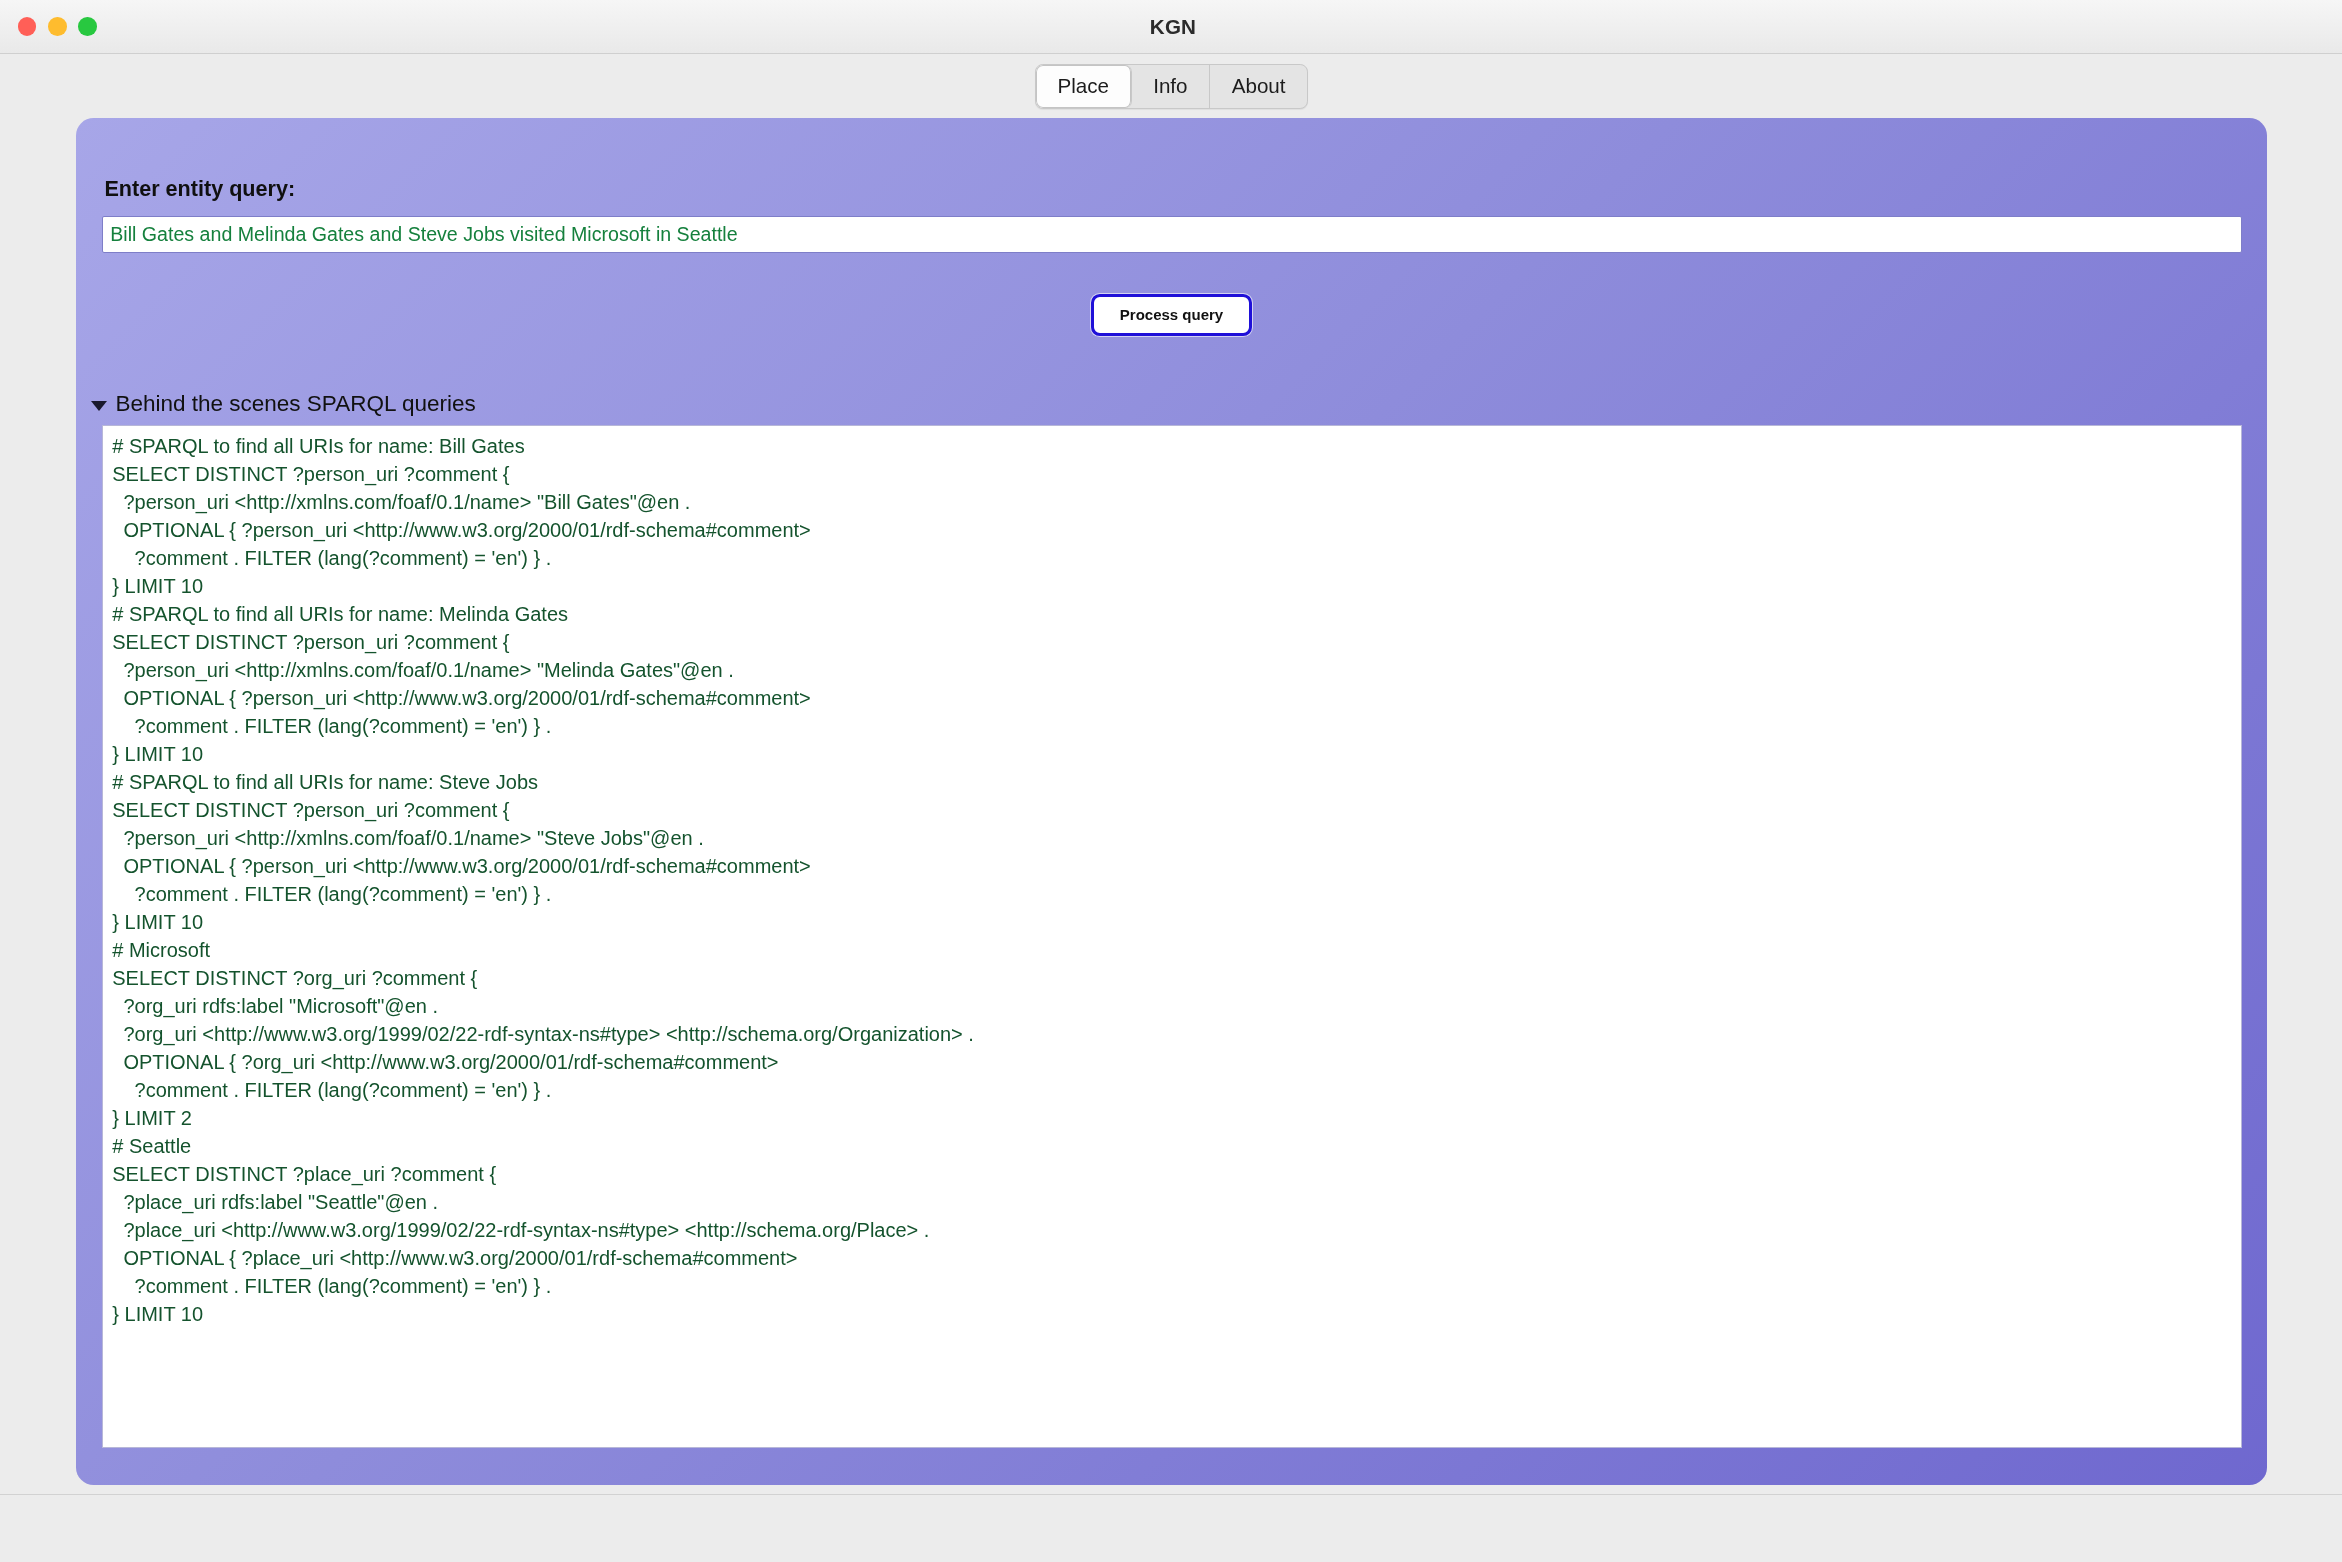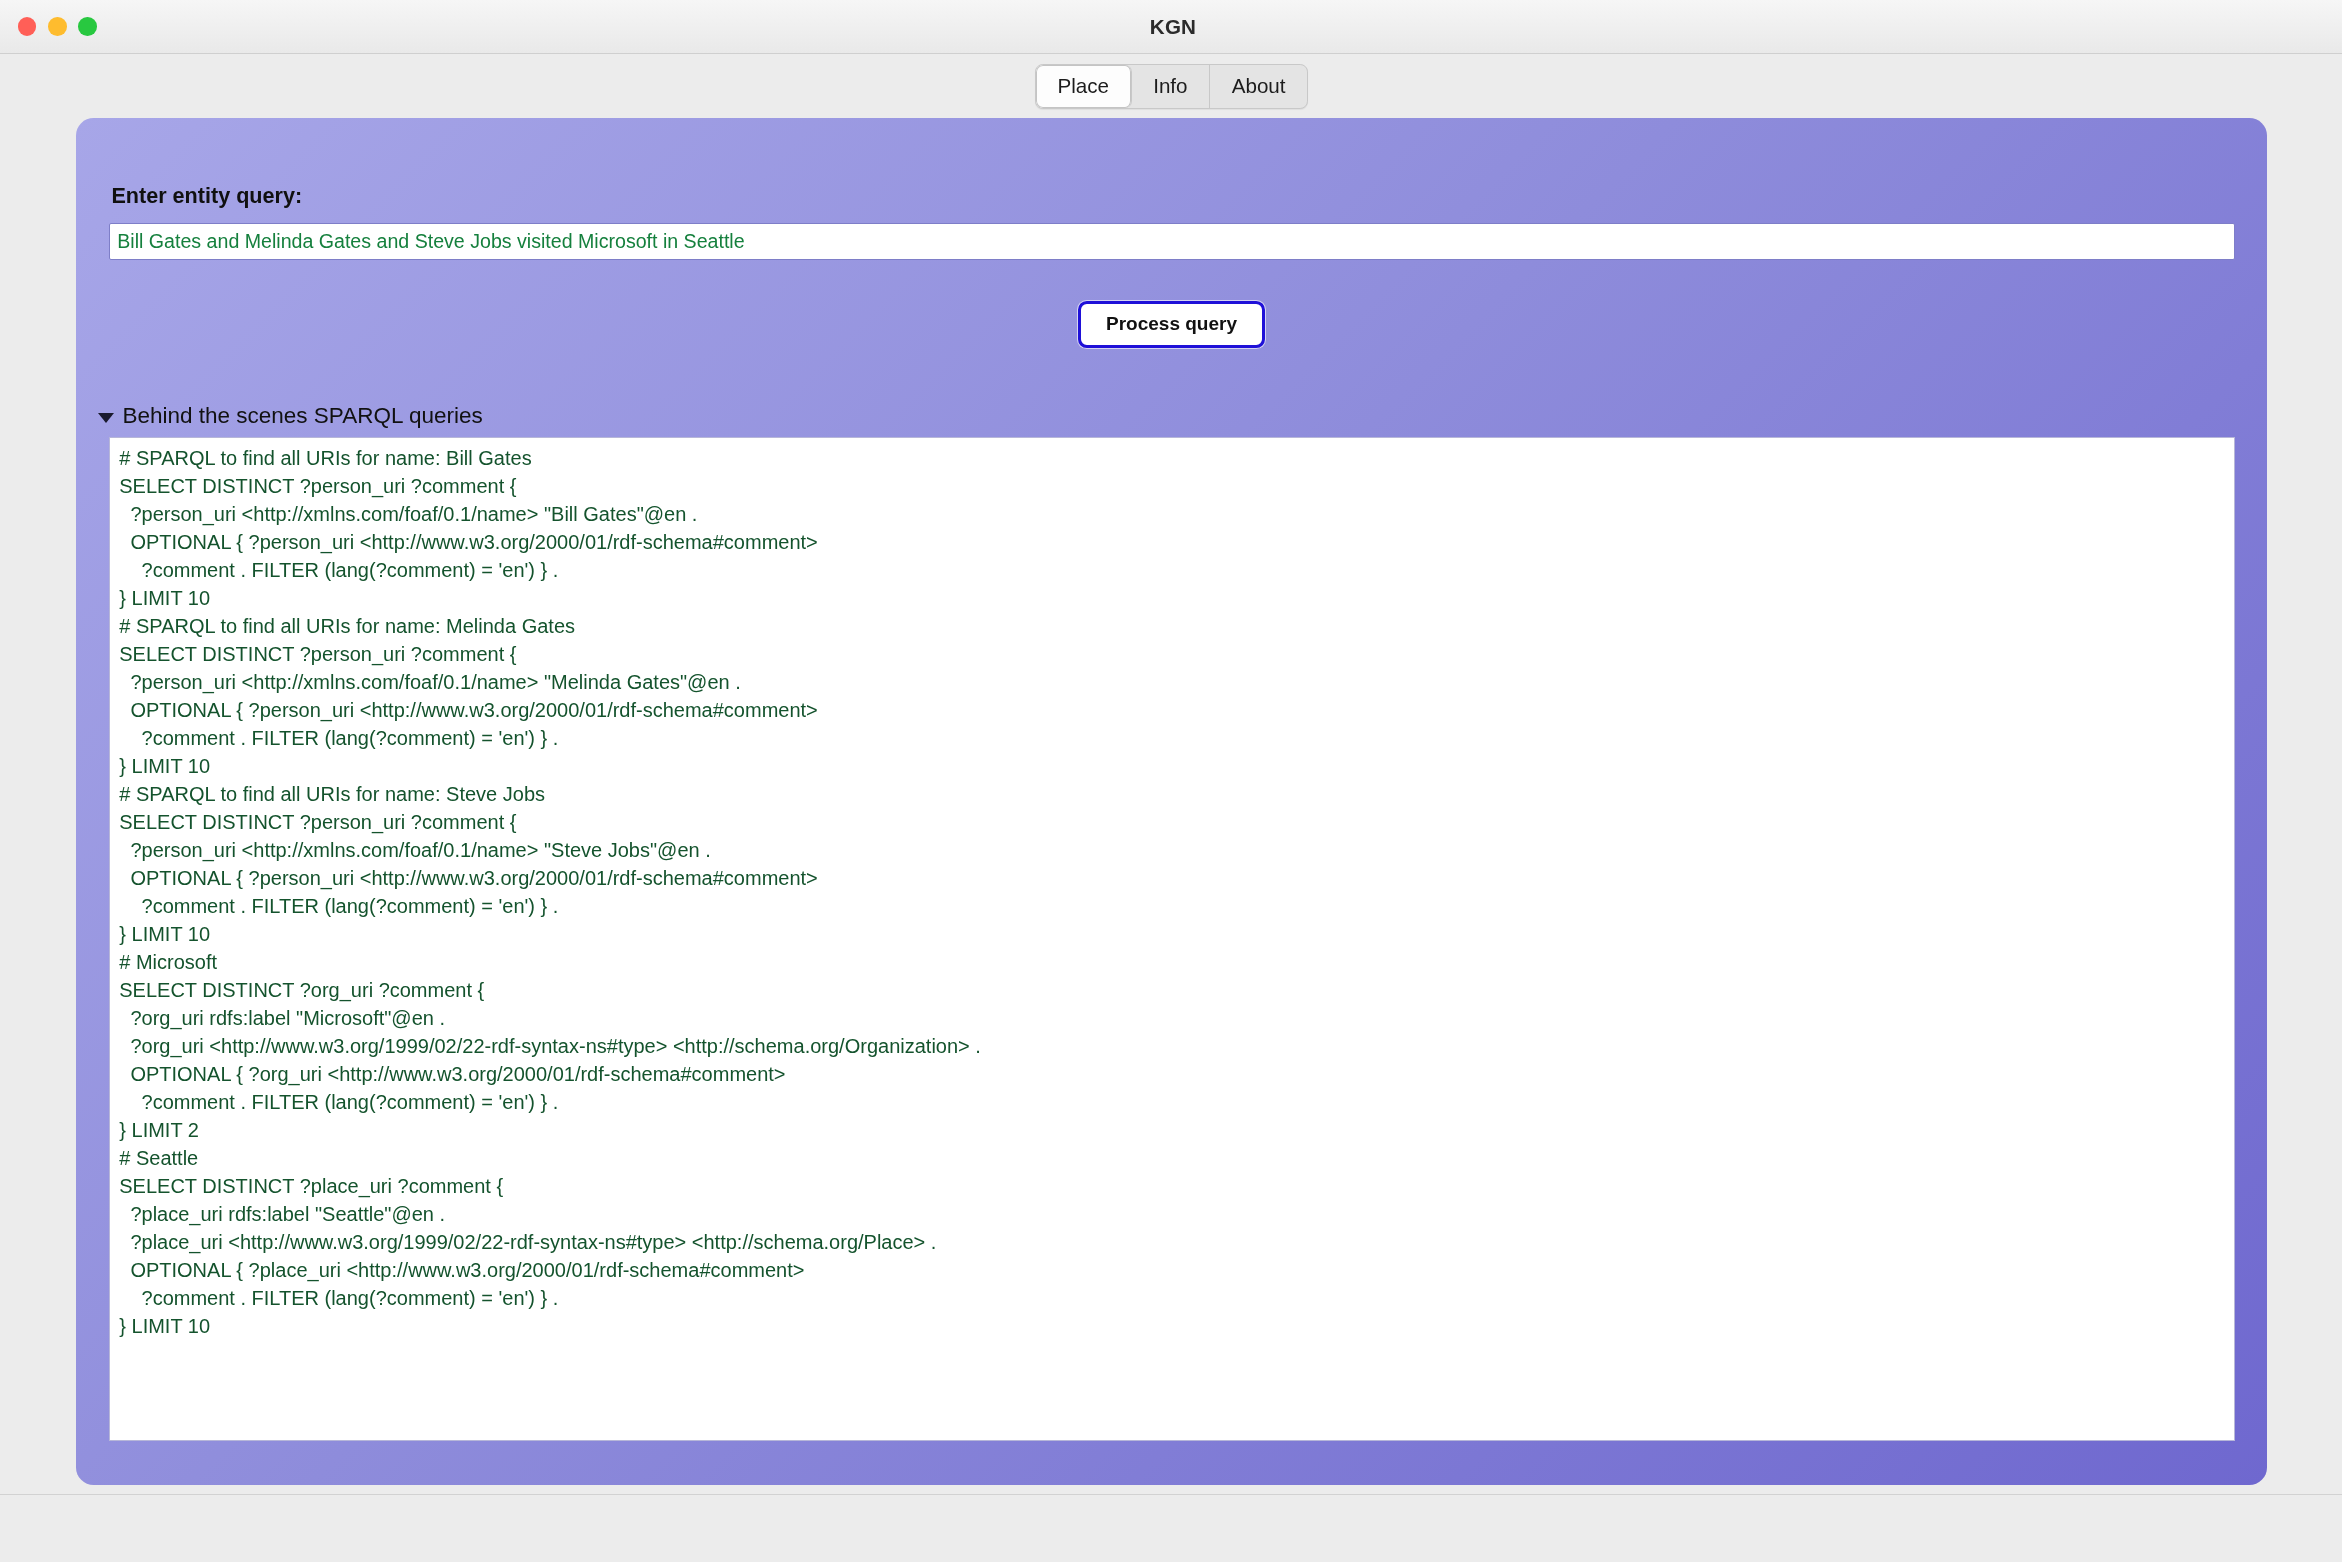--- a/index.html
+++ b/index.html
@@ -90,21 +90,21 @@
   }
   
   .content {
     flex: 1;
     padding: 0 76px;
     box-sizing: border-box;
   }
   .panel {
     background: linear-gradient(135deg, #a7a6e8 0%, #8e8cdb 45%, #6f68cf 100%);
     border-radius: 17.6px;
-    padding: 8px;
+    padding: 1px;
     box-sizing: border-box;
     height: 1367px;
     display: flex;
     flex-direction: column;
     overflow: hidden;
   }
   .query-area {
     padding: 57px 24.5px 0 24.5px;
   }
   .query-label {
@@ -130,21 +130,21 @@
   .btn-row {
     display: flex;
     justify-content: center;
     margin-top: 41px;
   }
   .process-btn {
     background: #ffffff;
     border: 3.9px solid #1f10d8;
     border-radius: 8.8px;
     padding: 9.8px 25.5px;
-    font-size: 19px;
+    font-size: 15px;
     font-weight: bold;
     color: #111;
     font-family: "Liberation Sans", sans-serif;
     cursor: pointer;
     box-shadow: 0 0 0 1px rgba(255,255,255,0.6);
   }
   .disclosure-row {
     display: flex;
     align-items: center;
     gap: 8.8px;

